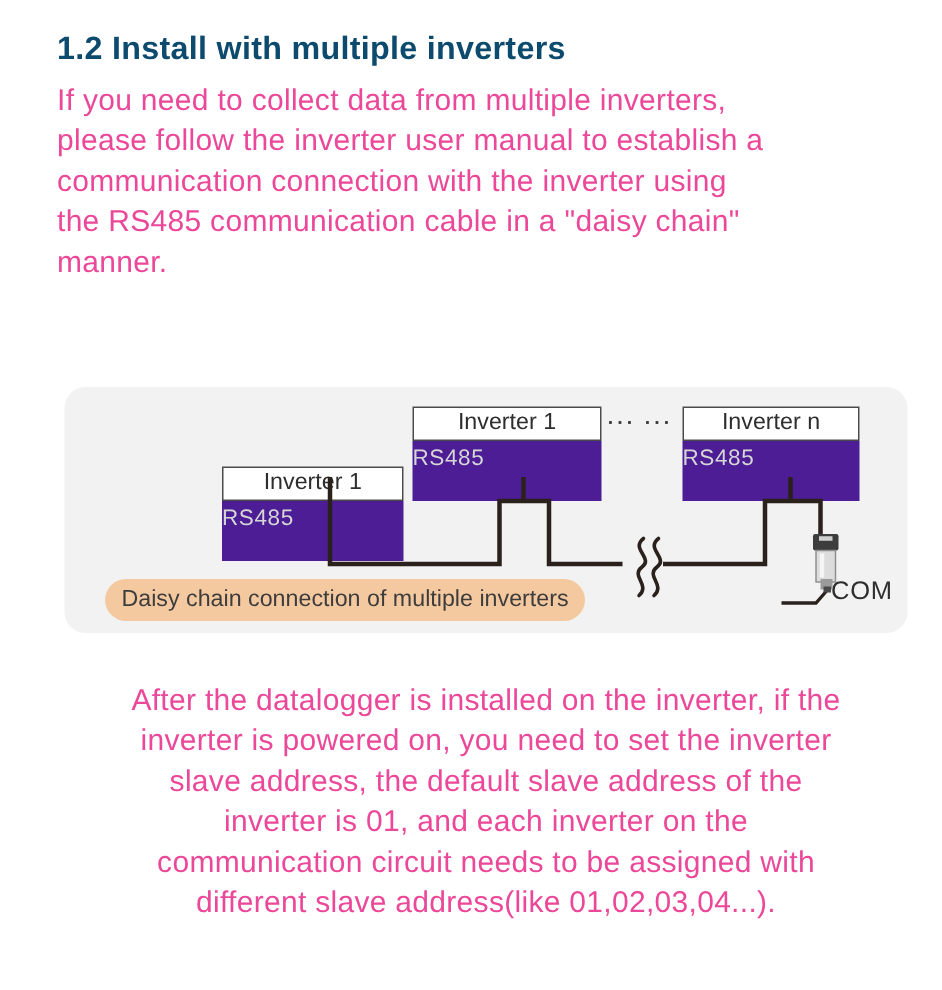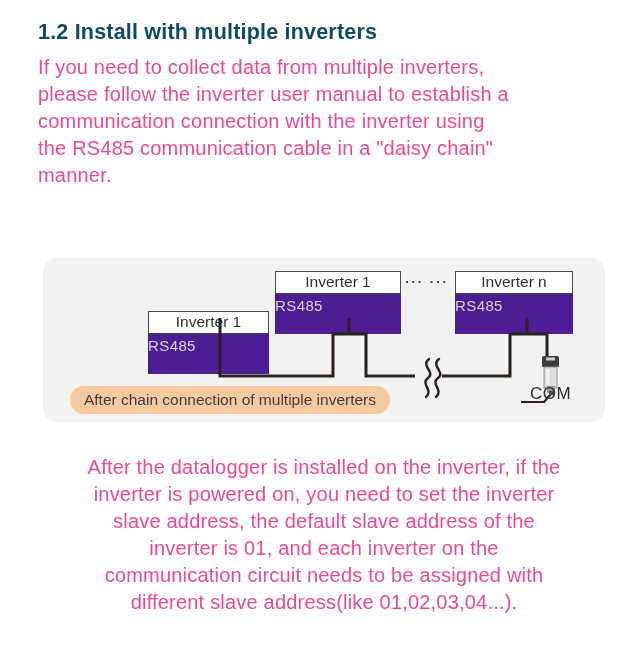--- a/index.html
+++ b/index.html
@@ -55,21 +55,21 @@
     font-size:13px;font-weight:bold;letter-spacing:2px;color:#3a3a3a;
   }
   .wires-svg{position:absolute;left:0;top:0;width:562px;height:164px;}
   .caption-pill{
     position:absolute;left:27px;top:128px;width:320px;height:28px;
     background:#f5c9a0;border-radius:14px;
     line-height:28px;text-align:center;
     font-size:15.5px;color:#3d3d3d;
   }
   .com-label{
-    position:absolute;left:487px;top:126px;
+    position:absolute;left:511px;top:126px;
     font-size:17px;color:#2e2e2e;letter-spacing:0.5px;text-align:right;
   }
 </style>
 </head>
 <body>
 
 <div class="page">
 
   <div class="heading">1.2 Install with multiple inverters</div>
 
@@ -113,21 +113,21 @@
         <path d="M508,136 L501,144 L478,144" fill="none" stroke="#2a211c" stroke-width="2.2"></path>
         <rect x="499" y="98" width="17" height="11" rx="1.5" fill="#3d3d3d"></rect>
         <rect x="503" y="99.5" width="9" height="3" fill="#cfcfcf"></rect>
         <rect x="501" y="109" width="13" height="21" fill="#dcdcdc" stroke="#909090" stroke-width="1"></rect>
         <rect x="503.5" y="111" width="3" height="16" fill="#f5f5f5"></rect>
         <rect x="504" y="128" width="8" height="7" fill="#9a9a9a"></rect>
         <rect x="506" y="133" width="5" height="4" fill="#4a4a4a"></rect>
       </g>
     </svg>
 
-    <div class="caption-pill">After chain connection of multiple inverters</div>
+    <div class="caption-pill">Daisy chain connection of multiple inverters</div>
 
     <div class="com-label">COM</div>
 
   </div>
 
   <div class="para outro">After the datalogger is installed on the inverter, if the
 inverter is powered on, you need to set the inverter
 slave address, the default slave address of the
 inverter is 01, and each inverter on the
 communication circuit needs to be assigned with

